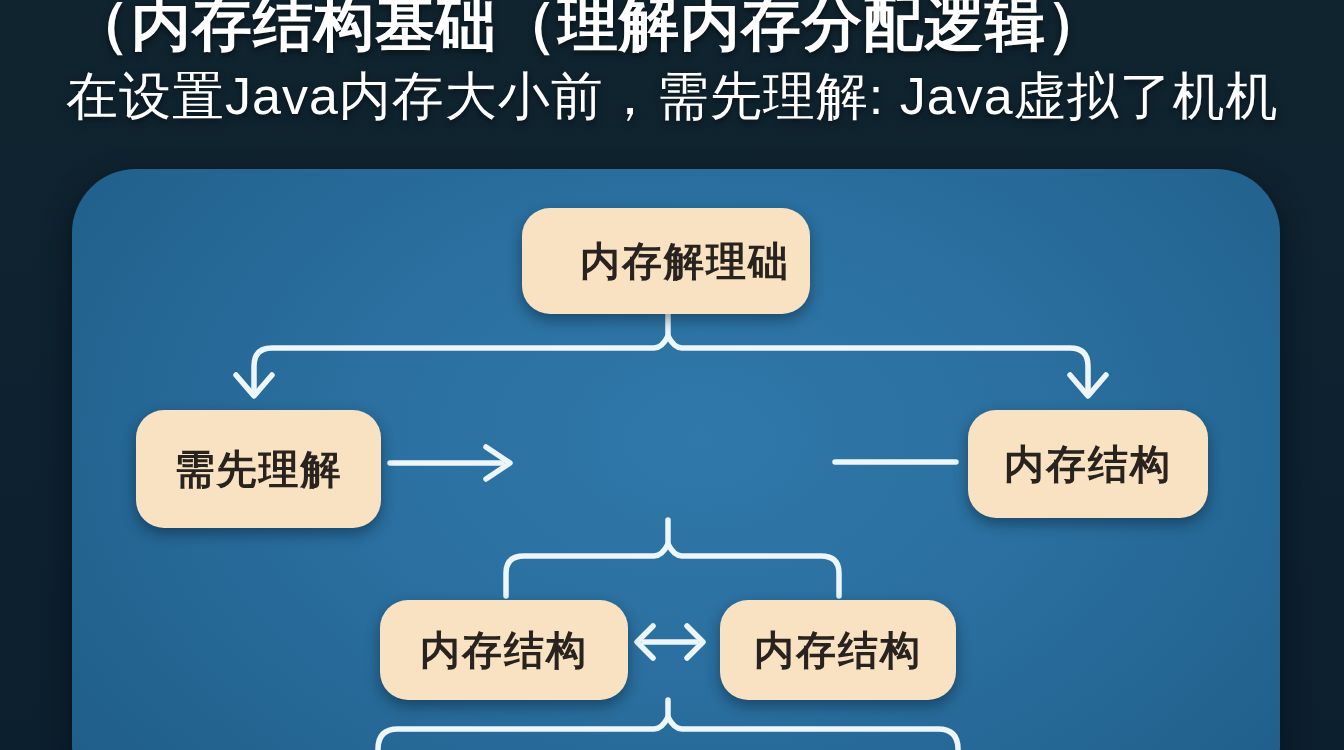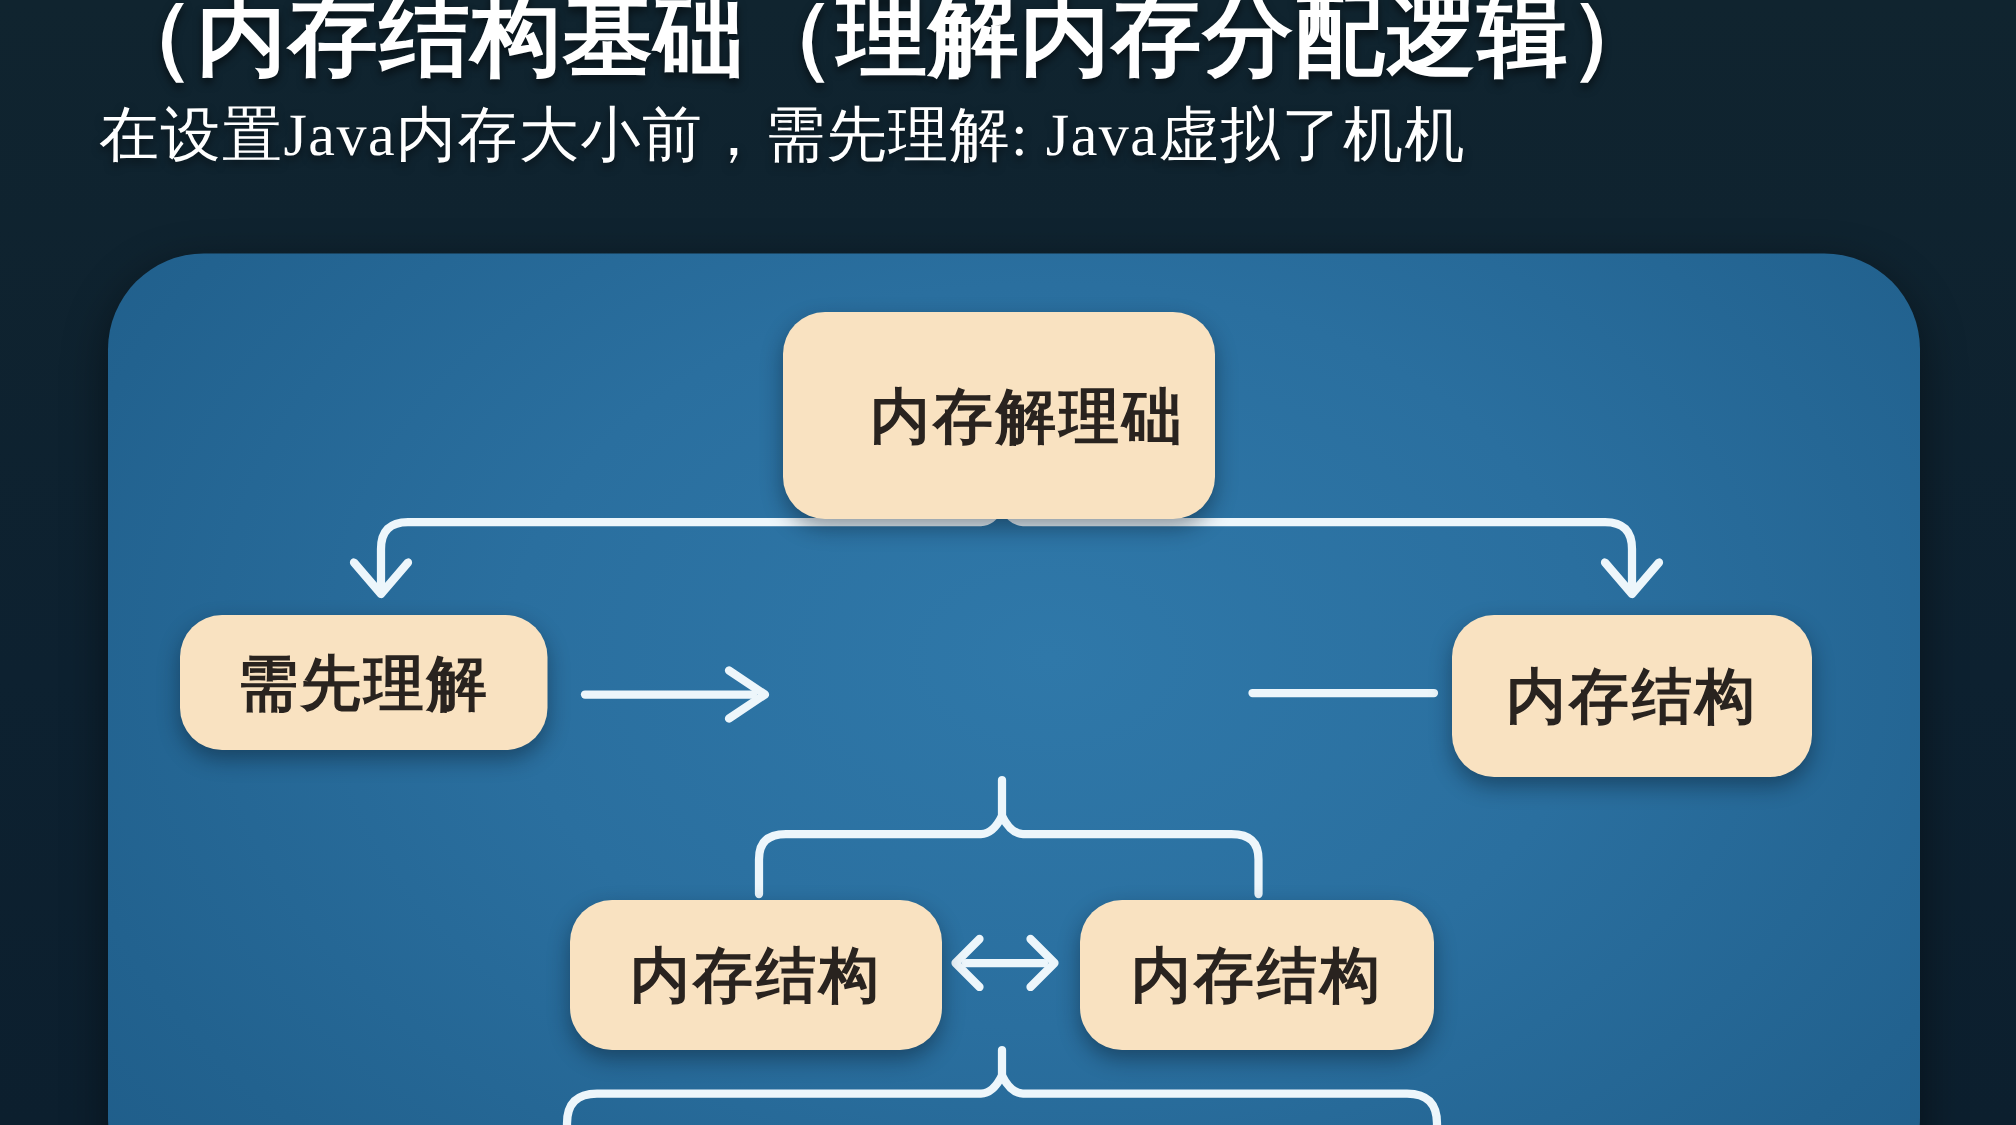--- a/index.html
+++ b/index.html
@@ -1,31 +1,31 @@
 <!DOCTYPE html>
 <html><head>
 <meta charset="utf-8">
 <style>
   * { margin: 0; padding: 0; box-sizing: border-box; }
   html, body {
     width: 1344px; height: 750px; overflow: hidden;
     font-family: "Liberation Sans", "DejaVu Sans", sans-serif;
     background: linear-gradient(180deg, #10242f 0%, #0d2130 60%, #0c1f2e 100%);
   }
-  .stage { position: relative; width: 1344px; height: 750px; font-family: Liberation Serif, serif; }
+  .stage { position: relative; width: 1344px; height: 750px; }
 
   .title {
     position: absolute; left: 70px; top: -16px;
     font-size: 60px; font-weight: 800; color: #ffffff;
     white-space: nowrap; letter-spacing: 1px;
     text-shadow: 0 3px 6px rgba(0,0,0,0.55);
   }
   .subtitle {
     position: absolute; left: 66px; top: 62px;
-    font-size: 40px; font-weight: 500; color: #ffffff;
+    font-size: 52px; font-weight: 500; color: #ffffff;
     white-space: nowrap; letter-spacing: 1px;
     text-shadow: 0 3px 6px rgba(0,0,0,0.5);
   }
 
   .panel {
     position: absolute; left: 72px; top: 169px;
     width: 1208px; height: 640px;
     border-radius: 64px;
     background: radial-gradient(ellipse 900px 620px at 52% 42%,
                 #2f78a9 0%, #2a6f9f 40%, #22628f 75%, #1d5a86 100%);
@@ -37,22 +37,22 @@
 
   .node {
     position: absolute;
     background: #f9e2c1;
     border-radius: 28px;
     display: flex; align-items: center; justify-content: center;
     color: #29231f; font-size: 40px; font-weight: 700;
     letter-spacing: 2px; white-space: nowrap;
     box-shadow: 0 6px 14px rgba(6, 20, 32, 0.42);
   }
-  .node-root        { left: 450px; top: 39px;  width: 288px; height: 138px; padding-left: 38px; }
-  .node-left        { left: 48px;  top: 241px; width: 245px; height: 90px; }
+  .node-root        { left: 450px; top: 39px;  width: 288px; height: 106px; padding-left: 38px; }
+  .node-left        { left: 64px;  top: 241px; width: 245px; height: 118px; }
   .node-right       { left: 896px; top: 241px; width: 240px; height: 108px; }
   .node-child-left  { left: 308px; top: 431px; width: 248px; height: 100px; }
   .node-child-right { left: 648px; top: 431px; width: 236px; height: 100px; }
 
   .jvm {
     position: absolute; left: 448px; top: 240px; width: 300px; height: 110px;
     display: flex; align-items: center; justify-content: center;
     color: #ffffff; font-size: 84px; font-weight: 800; letter-spacing: 2px;
     white-space: nowrap; text-shadow: 0 3px 6px rgba(0,0,0,0.35);
   }

